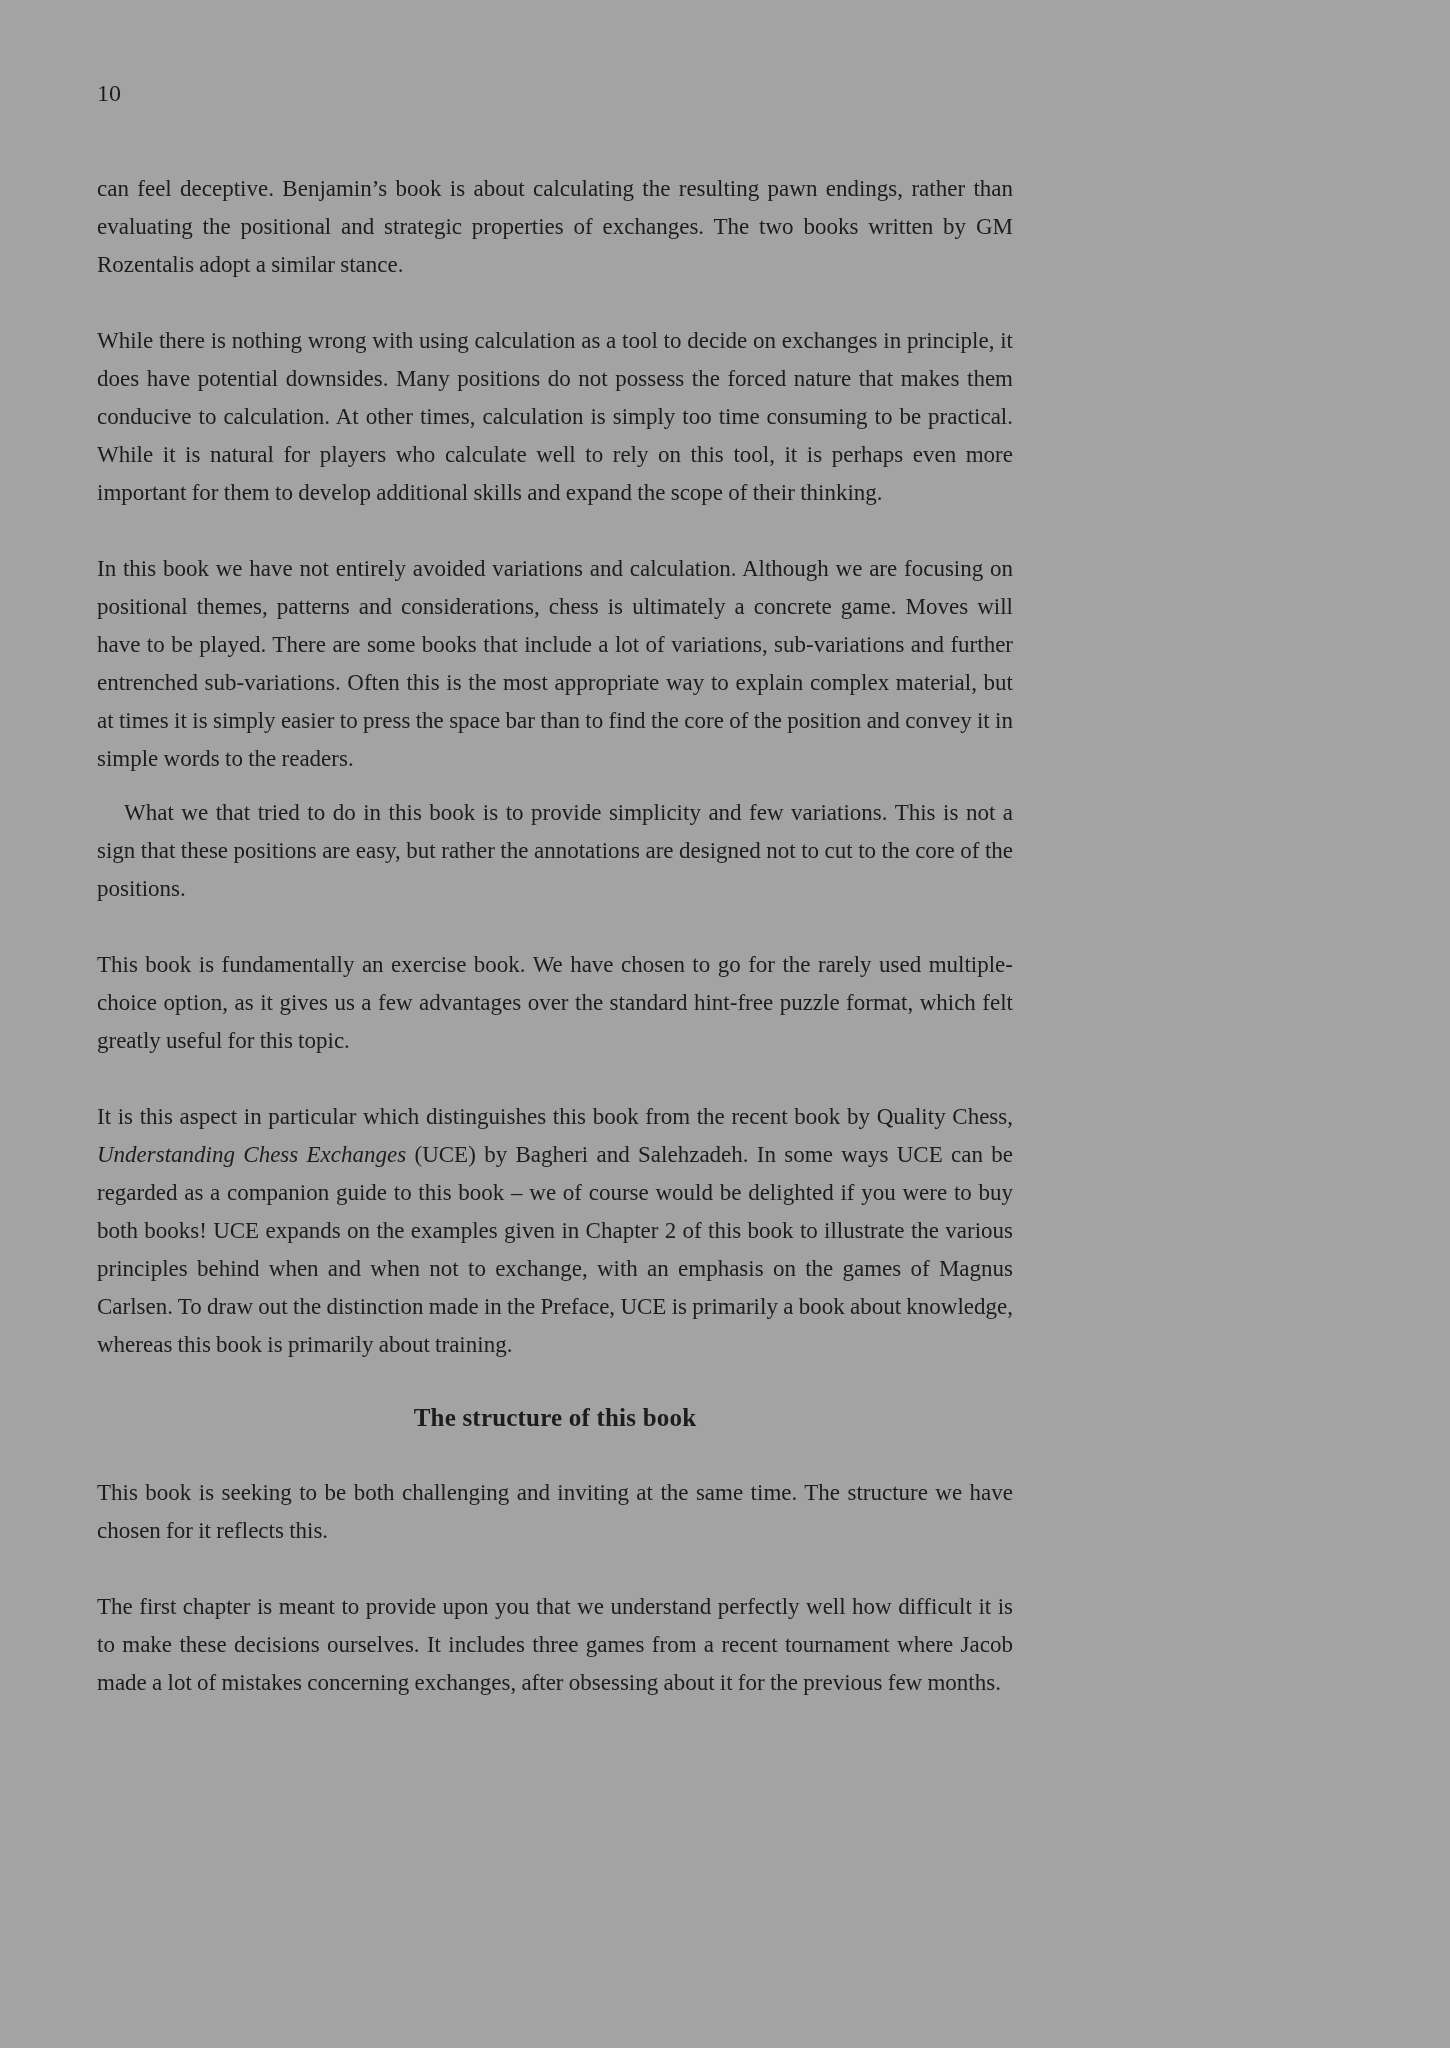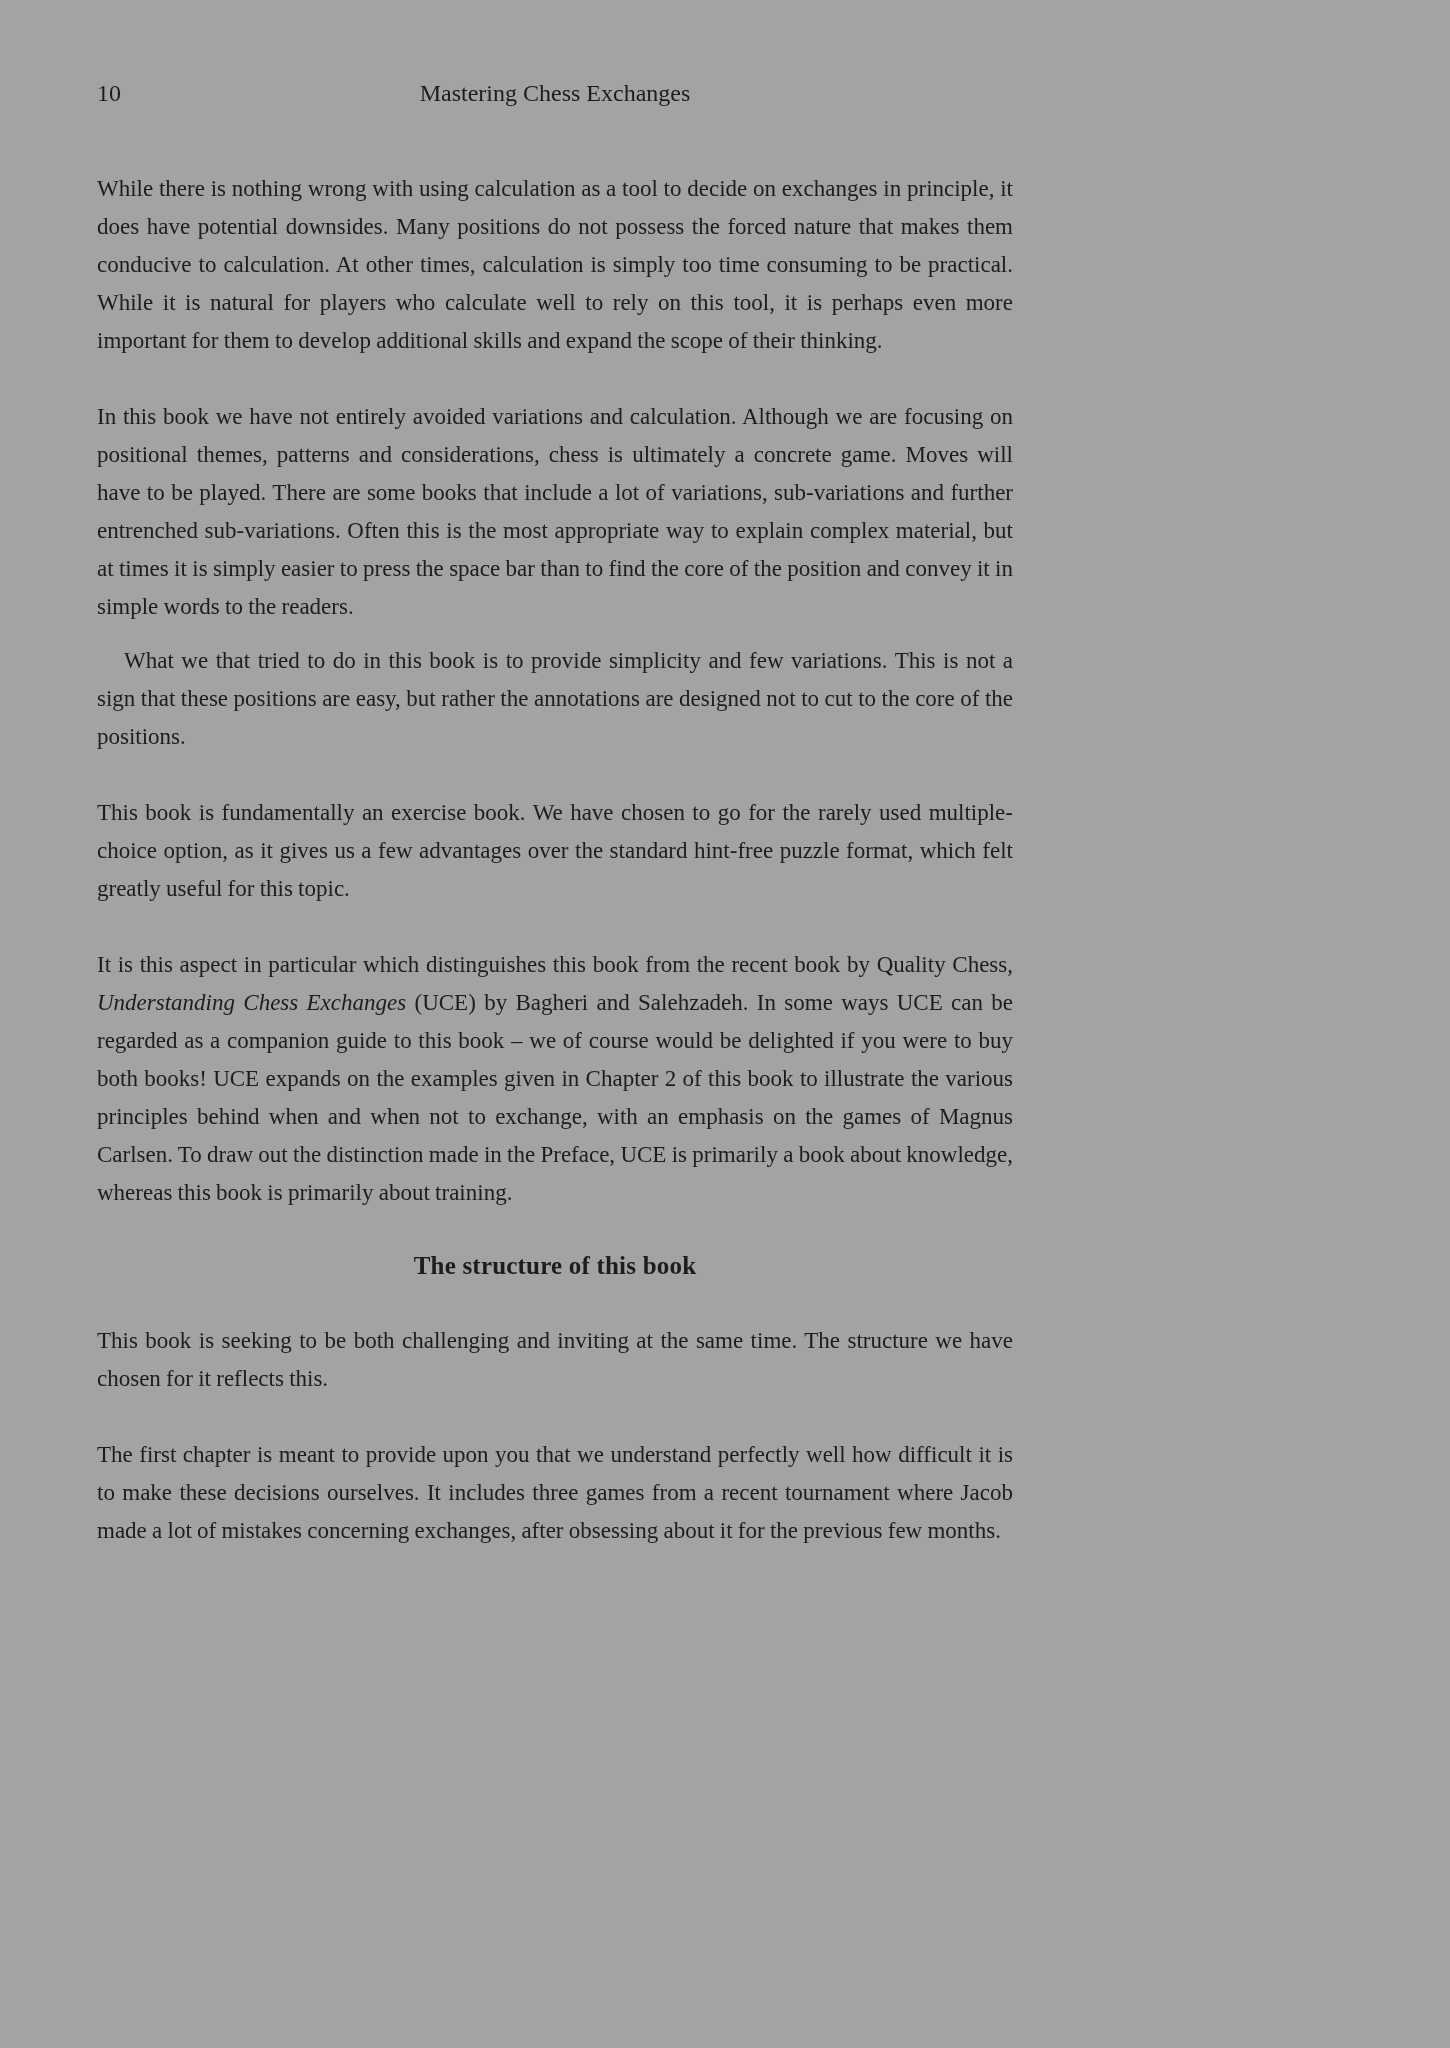--- a/index.html
+++ b/index.html
@@ -63,24 +63,24 @@
   }
 </style>
 </head>
 <body>
 
 <div class="page">
   <div class="content">
 
     <header class="page-header">
       <span class="page-num">10</span>
-      <div class="running-title">Mastering Chess Exchanges</div>
     </header>
 
     <div class="body-text">
+      <p>can feel deceptive. Benjamin’s book is about calculating the resulting pawn endings, rather than evaluating the positional and strategic properties of exchanges. The two books written by GM Rozentalis adopt a similar stance.</p>
 
       <p>While there is nothing wrong with using calculation as a tool to decide on exchanges in principle, it does have potential downsides. Many positions do not possess the forced nature that makes them conducive to calculation. At other times, calculation is simply too time consuming to be practical. While it is natural for players who calculate well to rely on this tool, it is perhaps even more important for them to develop additional skills and expand the scope of their thinking.</p>
 
       <p class="no-gap">In this book we have not entirely avoided variations and calculation. Although we are focusing on positional themes, patterns and considerations, chess is ultimately a concrete game. Moves will have to be played. There are some books that include a lot of variations, sub-variations and further entrenched sub-variations. Often this is the most appropriate way to explain complex material, but at times it is simply easier to press the space bar than to find the core of the position and convey it in simple words to the readers.</p>
 
       <p class="indent">What we that tried to do in this book is to provide simplicity and few variations. This is not a sign that these positions are easy, but rather the annotations are designed not to cut to the core of the positions.</p>
 
       <p>This book is fundamentally an exercise book. We have chosen to go for the rarely used multiple-choice option, as it gives us a few advantages over the standard hint-free puzzle format, which felt greatly useful for this topic.</p>
 
       <p>

